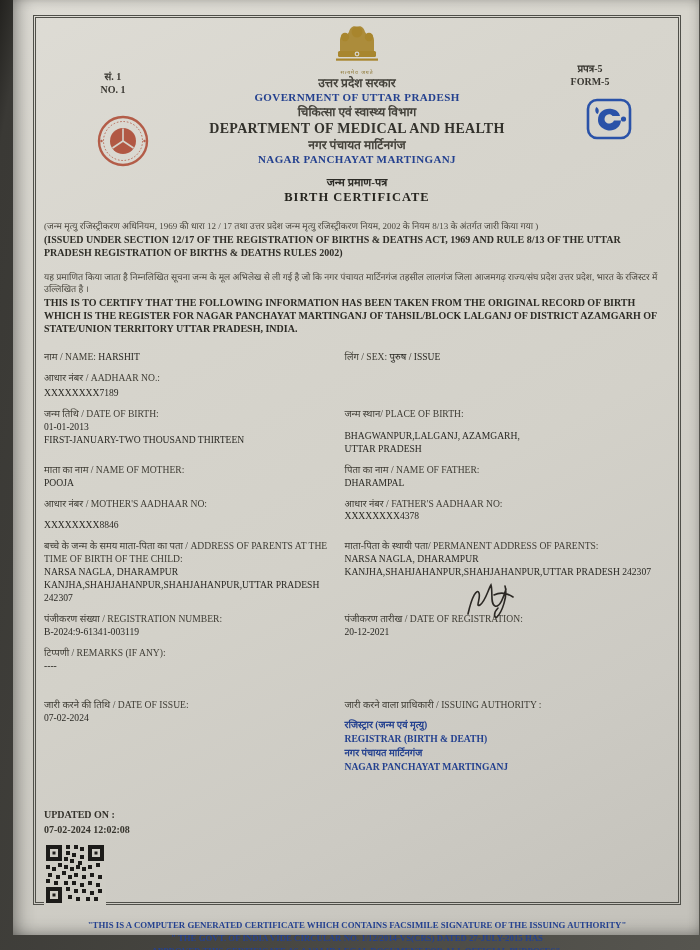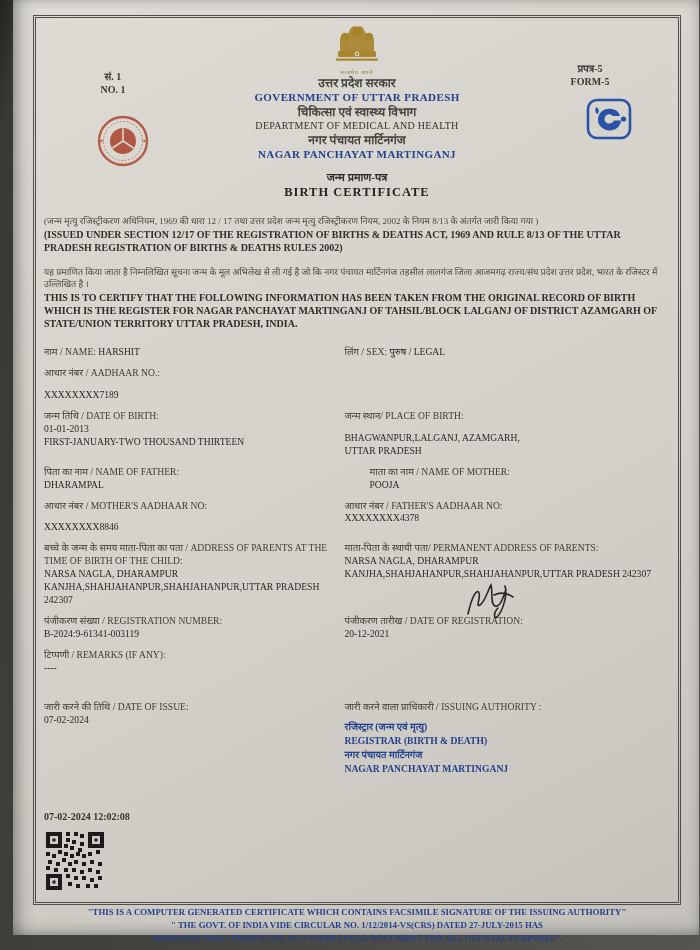--- a/index.html
+++ b/index.html
@@ -20,21 +20,21 @@
   .frame{
     position:absolute;left:20px;top:15px;right:18px;bottom:30px;
     border:3px double #4f4f49;
   }
   .inner{position:relative;width:100%;height:100%;}
 
   
   .hdr{ text-align:center; padding-top:6px; line-height:1.25;}
   .hdr .hi{font-size:12px;color:#45433c;font-weight:bold;}
   .hdr .en-blue{font-size:11px;font-weight:bold;color:#24418f;letter-spacing:.4px;}
-  .hdr .en-dark{font-size:10px;font-weight:normal;color:#33322c;letter-spacing:.3px;}
+  .hdr .en-dark{font-size:14px;font-weight:bold;color:#33322c;letter-spacing:.3px;}
   .title{margin-top:10px;}
   .title .hi{font-size:11px;font-weight:bold;color:#2c2b26;}
   .title .en{font-size:12.5px;font-weight:bold;color:#26251f;letter-spacing:1px;}
   .emblem{display:block;margin:0 auto 2px auto;}
   .motto{font-size:5px;color:#8a7430;letter-spacing:1px;}
 
   
   .corner{position:absolute;text-align:center;font-weight:bold;font-size:10px;color:#3a3832;line-height:1.3;}
   .corner.sn{left:42px;top:52px;width:70px;}
   .corner.form{right:46px;top:44px;width:84px;}
@@ -53,21 +53,21 @@
   
   .fields{padding:0 8px;margin-top:16px;font-size:9.6px;}
   .frow{display:flex;margin-bottom:8px;}
   .fcell{line-height:1.35;}
   .fcell.l{width:48%;padding-right:14px;box-sizing:border-box;}
   .fcell.r{width:52%;box-sizing:border-box;}
   .flabel{color:#3f3d35;}
   .fvalue{color:#2a2924;white-space:pre-line;}
   .inline .fvalue{display:inline;}
   .gap-top{margin-top:9px;}
-  .small-gap-top{margin-top:9px;}
+  .small-gap-top{margin-top:2px;}
 
   
   .issue-row{display:flex;padding:0 8px;margin-top:26px;font-size:9.6px;}
   .authority{text-align:left;}
   .auth-block{margin-top:6px;width:86%;font-weight:bold;color:#24418f;font-size:9.6px;line-height:1.45;}
   .signature{position:absolute;left:428px;top:562px;}
 
   
   .updated{padding:0 8px;margin-top:34px;font-size:10px;font-weight:bold;color:#35332c;line-height:1.5;}
   .qr{margin-top:6px;}
@@ -155,21 +155,21 @@
 
         <div class="fields">
 
           <div class="frow">
             <div class="fcell l inline">
               <span class="flabel">नाम / NAME:</span>
               <span class="fvalue">HARSHIT</span>
             </div>
             <div class="fcell r inline">
               <span class="flabel">लिंग / SEX:</span>
-              <span class="fvalue">पुरुष / LEGAL</span>
+              <span class="fvalue">पुरुष / ISSUE</span>
             </div>
           </div>
 
           <div class="frow">
             <div class="fcell l">
               <div class="flabel">आधार नंबर /  AADHAAR NO.:</div>
               <div class="fvalue small-gap-top">XXXXXXXX7189</div>
             </div>
             <div class="fcell r"></div>
           </div>
@@ -181,27 +181,27 @@
               <div class="fvalue">FIRST-JANUARY-TWO THOUSAND THIRTEEN</div>
             </div>
             <div class="fcell r">
               <div class="flabel">जन्म स्थान/ PLACE OF BIRTH:</div>
               <div class="fvalue gap-top">BHAGWANPUR,LALGANJ, AZAMGARH,
 UTTAR PRADESH</div>
             </div>
           </div>
 
           <div class="frow">
+            <div class="fcell l">
+              <div class="flabel">माता का नाम /  NAME OF MOTHER:</div>
+              <div class="fvalue">POOJA</div>
+            </div>
             <div class="fcell r">
               <div class="flabel">पिता का नाम / NAME OF FATHER:</div>
               <div class="fvalue">DHARAMPAL</div>
-            </div>
-            <div class="fcell l">
-              <div class="flabel">माता का नाम /  NAME OF MOTHER:</div>
-              <div class="fvalue">POOJA</div>
             </div>
           </div>
 
           <div class="frow">
             <div class="fcell l">
               <div class="flabel">आधार नंबर / MOTHER'S AADHAAR NO:</div>
               <div class="fvalue gap-top">XXXXXXXX8846</div>
             </div>
             <div class="fcell r">
               <div class="flabel">आधार नंबर /  FATHER'S AADHAAR NO:</div>
@@ -258,20 +258,21 @@
             <div class="auth-block">
               <div>रजिस्ट्रार (जन्म एवं मृत्यु)</div>
               <div>REGISTRAR (BIRTH &amp; DEATH)</div>
               <div>नगर पंचायत मार्टिनगंज</div>
               <div>NAGAR PANCHAYAT MARTINGANJ</div>
             </div>
           </div>
         </div>
 
         <div class="updated">
+          <div>UPDATED ON :</div>
           <div>07-02-2024 12:02:08</div>
           <svg class="qr" width="62" height="62" viewBox="0 0 62 62">
             <rect width="62" height="62" fill="#cfcdc5"></rect>
             <g fill="#1c1b19">
               <rect x="2" y="2" width="16" height="16"></rect>
                 <rect x="44" y="2" width="16" height="16"></rect>
                 <rect x="2" y="44" width="16" height="16"></rect>
               <rect x="6" y="6" width="8" height="8" fill="#cfcdc5"></rect>
                 <rect x="48" y="6" width="8" height="8" fill="#cfcdc5"></rect>
                 <rect x="6" y="48" width="8" height="8" fill="#cfcdc5"></rect>

